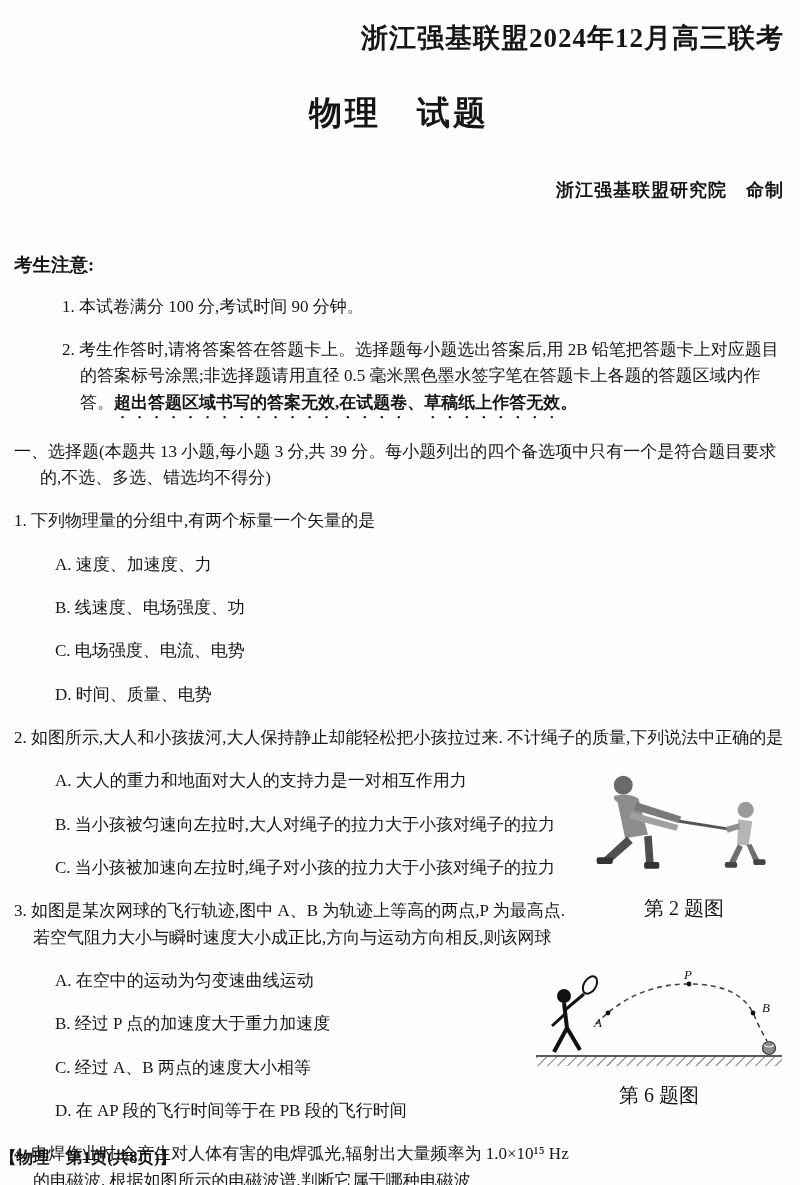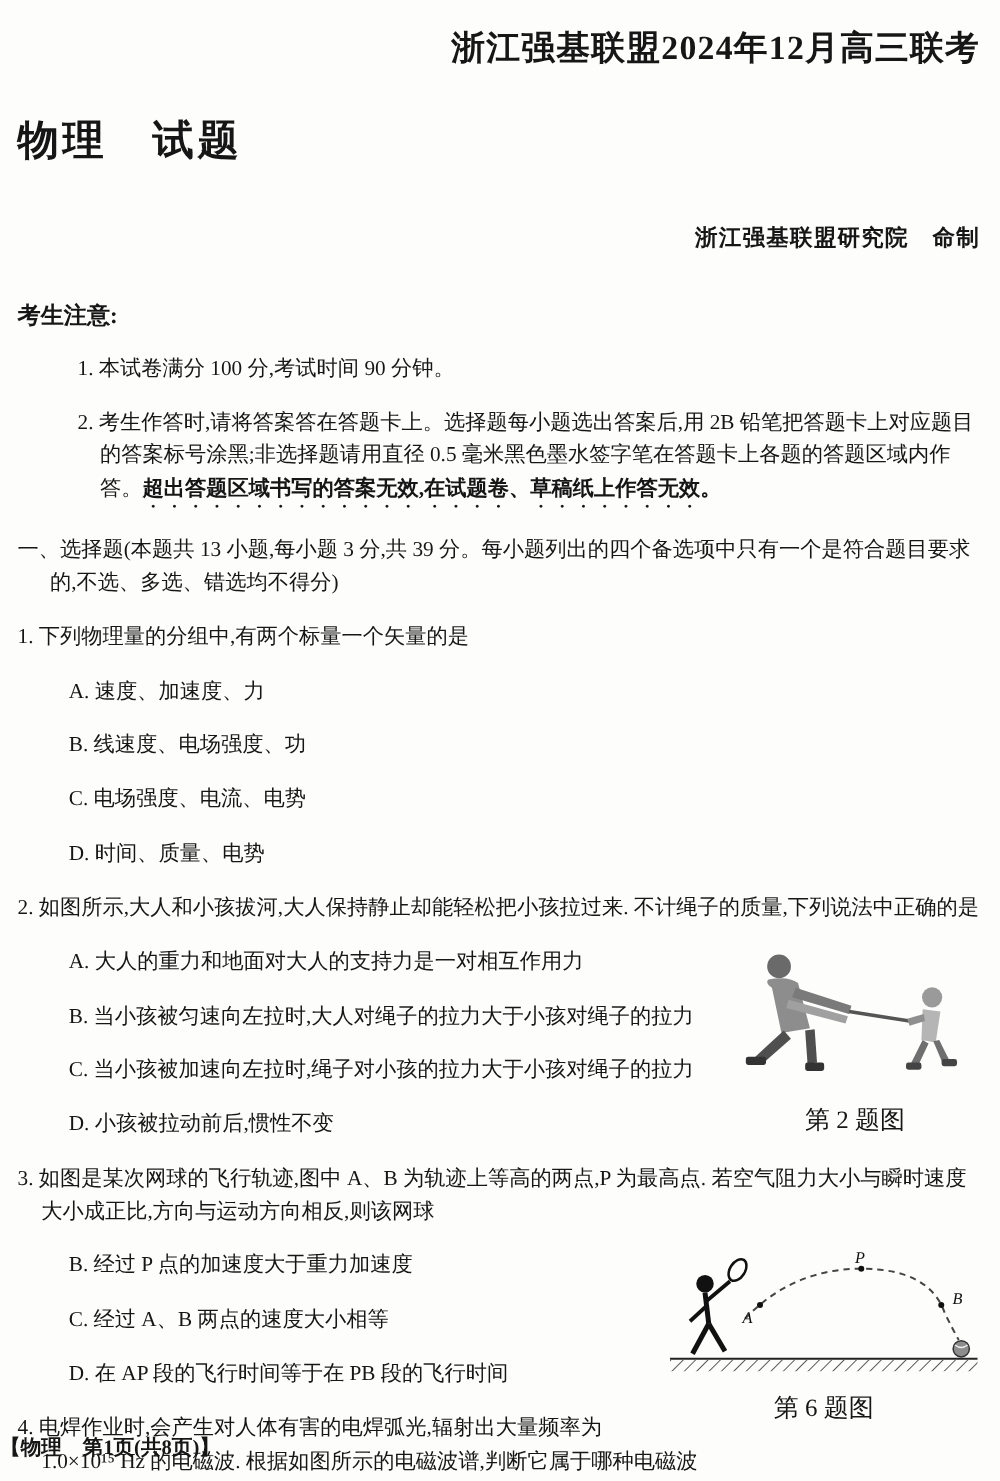--- a/index.html
+++ b/index.html
@@ -3,23 +3,23 @@
 <meta charset="utf-8">
 <style>
   html,body{margin:0;padding:0;}
   body{
     width:800px;height:1185px;background:#fdfdfc;color:#161616;
     font-family:"Liberation Serif","DejaVu Serif",serif;
     font-size:17px;line-height:1.55;position:relative;overflow:hidden;
   }
   .page{padding:14px 16px 0 14px;}
   .title{text-align:right;font-size:27px;font-weight:700;margin-top:4px;letter-spacing:1px;}
-  .subject{text-align:left;font-size:33px;font-weight:700;margin-top:28px;letter-spacing:3px;}
+  .subject{text-align:center;font-size:33px;font-weight:700;margin-top:28px;letter-spacing:3px;}
   .issuer{text-align:right;font-size:18px;font-weight:700;margin-top:38px;letter-spacing:1px;}
-  .notice-head{font-size:18.5px;font-weight:700;margin-top:34px;}
+  .notice-head{font-size:18.5px;font-weight:700;margin-top:46px;}
   .notice-item{margin-top:14px;padding-left:66px;text-indent:-18px;}
   .emph{
     font-weight:700;
     -webkit-text-emphasis:filled dot;
     -webkit-text-emphasis-position:under;
     text-emphasis:filled dot;
     text-emphasis-position:under right;
   }
   .section-head{margin-top:16px;font-weight:400;padding-left:26px;text-indent:-26px;}
   .question{margin-top:5px;}
@@ -83,21 +83,20 @@
           <path d="M157 78 L147 98 L153 100 L162 81 Z" fill="#6f6f6f"></path>
           <path d="M166 79 L174 98 L180 96 L171 78 Z" fill="#6f6f6f"></path>
           <rect x="143" y="97" width="13" height="6" rx="2" fill="#444"></rect>
           <rect x="173" y="94" width="13" height="6" rx="2" fill="#444"></rect>
         </svg>
         <figcaption>第 2 题图</figcaption>
       </figure>
       <p class="opt">A. 大人的重力和地面对大人的支持力是一对相互作用力</p>
       <p class="opt">B. 当小孩被匀速向左拉时,大人对绳子的拉力大于小孩对绳子的拉力</p>
       <p class="opt">C. 当小孩被加速向左拉时,绳子对小孩的拉力大于小孩对绳子的拉力</p>
-      <p class="opt">D. 小孩被拉动前后,惯性不变</p>
     </div>
   </div>
 
   <div class="question">
     <p class="stem">3. 如图是某次网球的飞行轨迹,图中 A、B 为轨迹上等高的两点,P 为最高点. 若空气阻力大小与瞬时速度大小成正比,方向与运动方向相反,则该网球</p>
     <div class="options">
       <figure class="fig3">
         <svg viewBox="0 0 250 100" width="250" height="100" aria-hidden="true">
           <defs>
             <pattern id="hatch3" width="7" height="7" patternUnits="userSpaceOnUse" patternTransform="rotate(45)">
@@ -123,20 +122,21 @@
           <circle cx="219" cy="43" r="2.4" fill="#111"></circle>
           <text x="60" y="57" font-size="13" font-style="italic" fill="#111">A</text>
           <text x="150" y="9" font-size="13" font-style="italic" fill="#111">P</text>
           <text x="228" y="42" font-size="13" font-style="italic" fill="#111">B</text>
 
           <circle cx="235" cy="78" r="6.5" fill="#8d8d8d" stroke="#333" stroke-width="1.2"></circle>
           <path d="M230 75 Q235 79 240 75" fill="none" stroke="#eee" stroke-width="1.2"></path>
         </svg>
         <figcaption>第 6 题图</figcaption>
       </figure>
+      <p class="opt">A. 在空中的运动为匀变速曲线运动</p>
       <p class="opt">B. 经过 P 点的加速度大于重力加速度</p>
       <p class="opt">C. 经过 A、B 两点的速度大小相等</p>
       <p class="opt">D. 在 AP 段的飞行时间等于在 PB 段的飞行时间</p>
     </div>
   </div>
 
   <div class="question">
     <p class="stem q4-stem">4. 电焊作业时,会产生对人体有害的电焊弧光,辐射出大量频率为 1.0×10¹⁵ Hz 的电磁波. 根据如图所示的电磁波谱,判断它属于哪种电磁波</p>
 
   </div>

